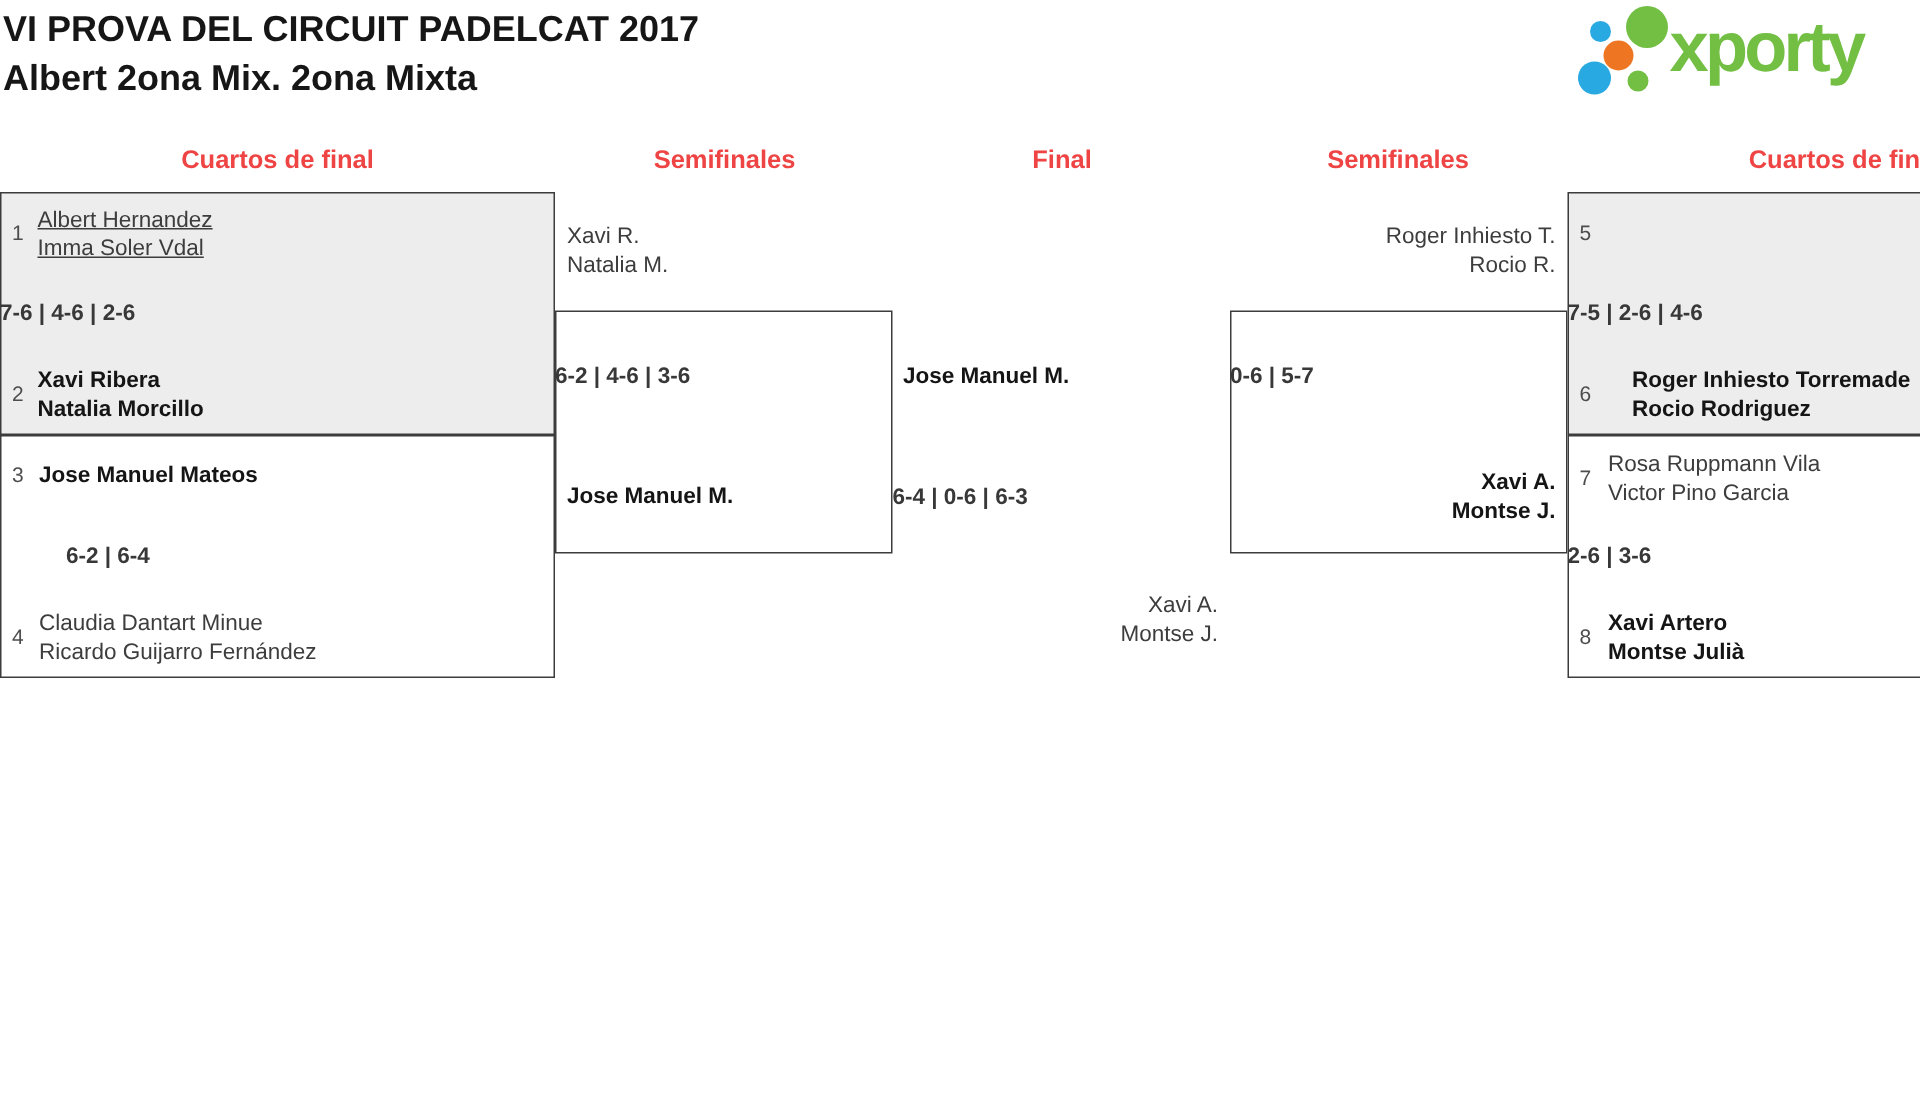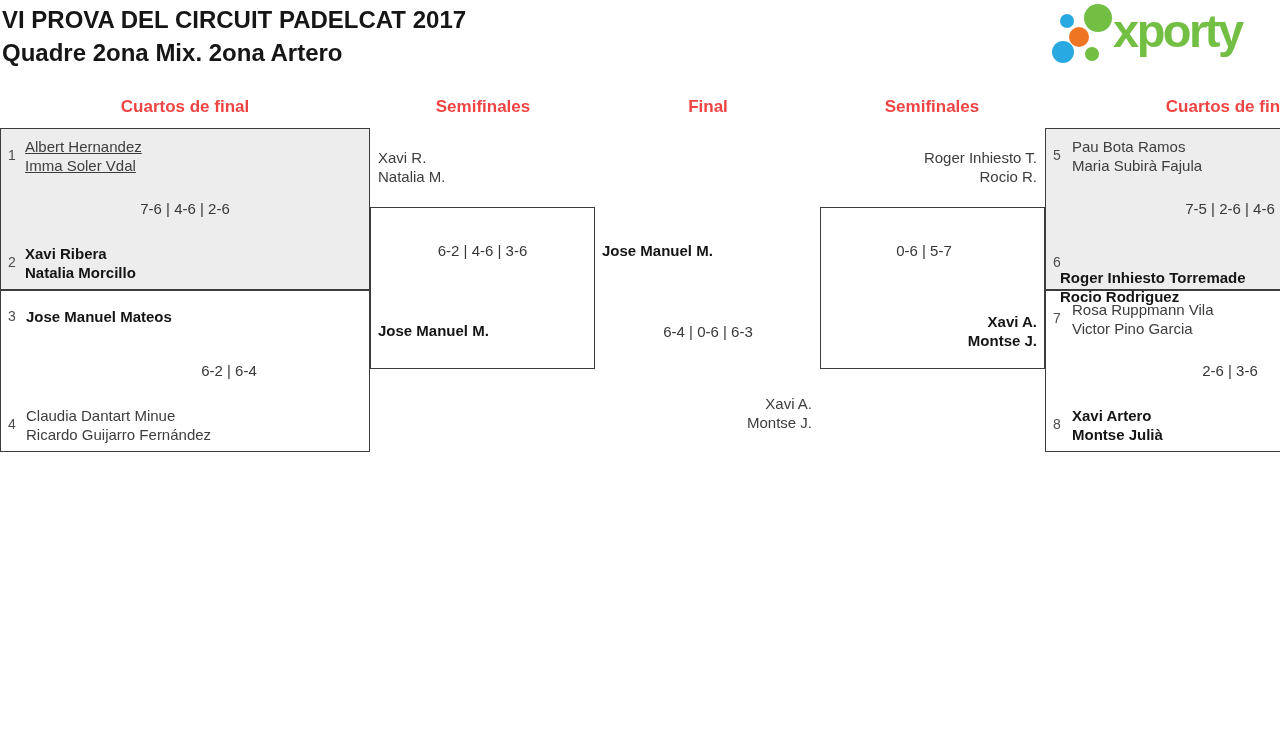--- a/index.html
+++ b/index.html
@@ -13,37 +13,37 @@
     font-weight:bold; color:#161616; white-space:nowrap; }
   .round-header { position:absolute; top:97px; font-size:17px; line-height:19px;
     font-weight:bold; color:#ef4444; white-space:nowrap; transform:translateX(-50%); }
   .box { position:absolute; box-sizing:border-box; border:1px solid #3c3c3c; background:#ffffff; }
   .box.gray { background:#ededed; }
   .names { position:absolute; font-size:15px; line-height:19px; color:#3d3d3d; white-space:nowrap; }
   .names.winner { font-weight:bold; color:#151515; }
   .names.right { text-align:right; }
   .seed { position:absolute; font-size:14px; line-height:19px; color:#4d4d4d; white-space:nowrap; }
   .score { position:absolute; font-size:15px; line-height:19px; color:#383838;
-    text-align:center; white-space:nowrap; }
+    text-align:left; white-space:nowrap;font-weight:bold; }
   
   .logo-dot { position:absolute; border-radius:50%; }
   .dot-blue   { background:#29a9e1; }
   .dot-green  { background:#72bf44; }
   .dot-orange { background:#ee7623; }
   .logo-text { position:absolute; left:1113px; top:0px; font-size:47px; line-height:62px;
     font-weight:bold; letter-spacing:-2.5px; color:#72bf44; }
 </style>
 </head>
 <body>
 
 <div class="page">
 
   <div class="title-block">
     <div>VI PROVA DEL CIRCUIT PADELCAT 2017</div>
-    <div>Quadre 2ona Mix. 2ona Artero</div>
+    <div>Albert 2ona Mix. 2ona Mixta</div>
   </div>
 
   <div>
     <span class="logo-dot dot-blue" style="left:1060px;top:14px;width:14px;height:14px;"></span>
     <span class="logo-dot dot-green" style="left:1084px;top:4px;width:28px;height:28px;"></span>
     <span class="logo-dot dot-orange" style="left:1069px;top:27px;width:20px;height:20px;"></span>
     <span class="logo-dot dot-blue" style="left:1052px;top:41px;width:22px;height:22px;"></span>
     <span class="logo-dot dot-green" style="left:1085px;top:47px;width:14px;height:14px;"></span>
     <span class="logo-text">xporty</span>
   </div>
@@ -106,27 +106,23 @@
     <div>Roger Inhiesto T.</div>
     <div>Rocio R.</div>
   </div>
   <div class="score" style="left:820px;top:241px;width:208px;">0-6 | 5-7</div>
   <div class="names winner right" style="left:820px;top:312px;width:217px;">
     <div>Xavi A.</div>
     <div>Montse J.</div>
   </div>
 
   <div class="seed" style="left:1053px;top:146px;">5</div>
-  <div class="names" style="left:1072px;top:137px;">
-    <div>Pau Bota Ramos</div>
-    <div>Maria Subirà Fajula</div>
-  </div>
   <div class="score" style="left:1045px;top:199px;width:370px;">7-5 | 2-6 | 4-6</div>
   <div class="seed" style="left:1053px;top:253px;">6</div>
-  <div class="names winner" style="left:1060px;top:244px;margin-top:24px;">
+  <div class="names winner" style="left:1088px;top:244px;">
     <div>Roger Inhiesto Torremade</div>
     <div>Rocio Rodriguez</div>
   </div>
 
   <div class="seed" style="left:1053px;top:309px;">7</div>
   <div class="names" style="left:1072px;top:300px;">
     <div>Rosa Ruppmann Vila</div>
     <div>Victor Pino Garcia</div>
   </div>
   <div class="score" style="left:1045px;top:361px;width:370px;">2-6 | 3-6</div>

